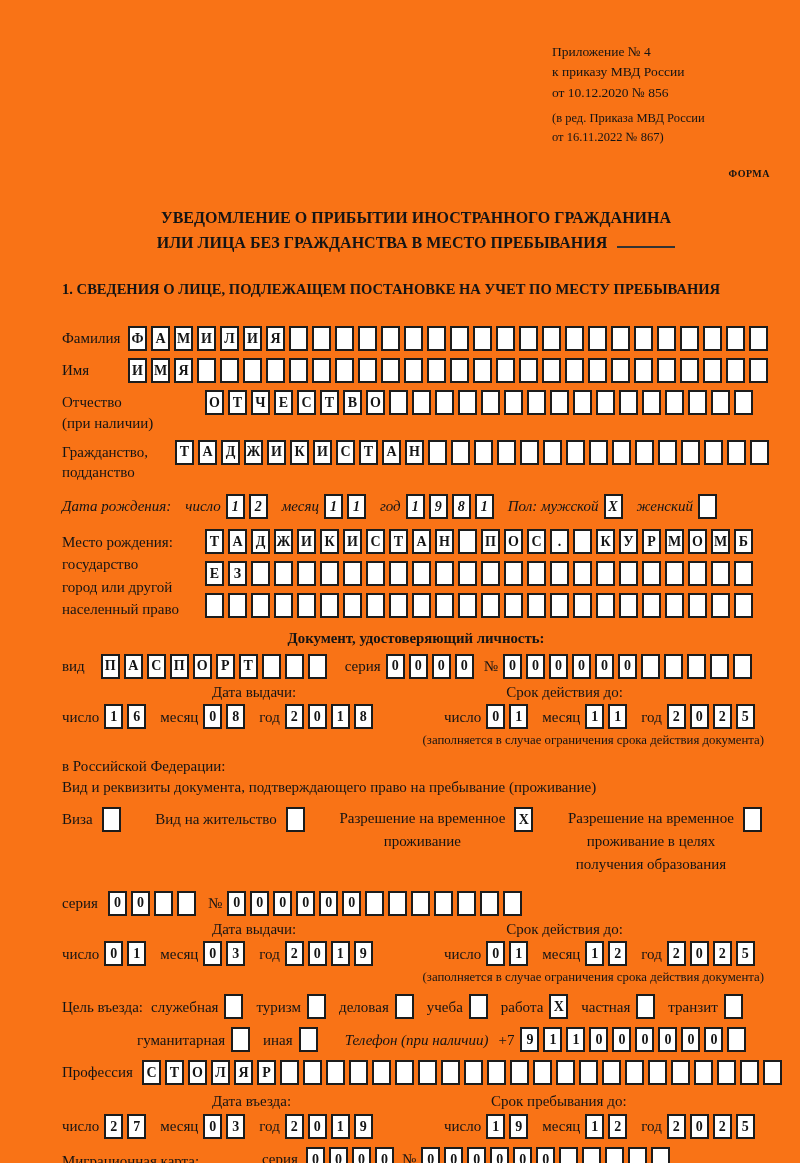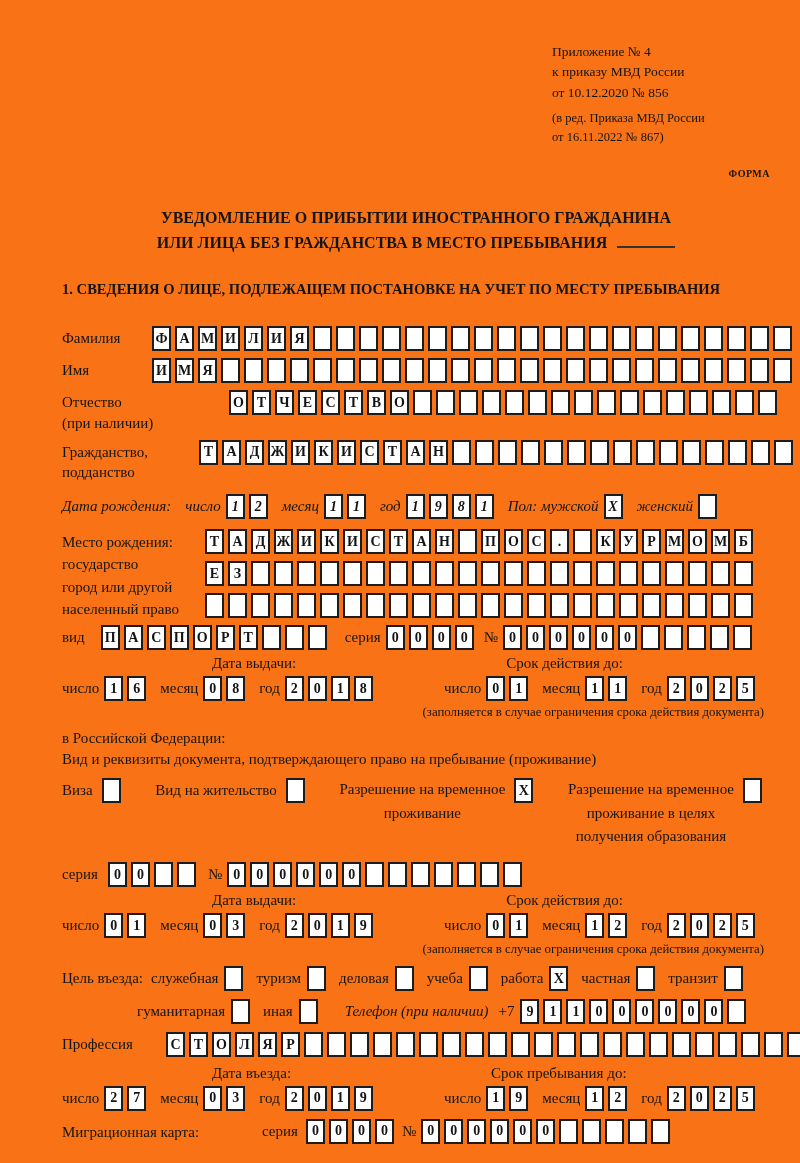--- a/index.html
+++ b/index.html
@@ -11,21 +11,21 @@
   }
   
   .boxrow{display:inline-flex;flex:none;vertical-align:middle;}
   .cb{
     display:inline-flex;flex:none;align-items:center;justify-content:center;
     width:19px;height:25px;box-sizing:border-box;border:2px solid #1c1c1c;
     margin-right:4px;background:#fff;font-size:14px;font-weight:bold;
     font-family:"Liberation Serif",serif;
   }
   
-  .frow{display:flex;align-items:flex-start;margin-bottom:7px;gap:24px;}
+  .frow{display:flex;align-items:flex-start;margin-bottom:7px;}
   .flabel{flex:none;padding-top:3px;}
   .lw63{width:66px;} .lw140{width:143px;} .lw110{width:113px;}
   .sub{margin-top:2px;}
   
   .top{display:flex;justify-content:flex-end;}
   .annex{width:218px;font-size:13.5px;line-height:1.5;}
   .amend{font-size:12.5px;}
   .amend-first{margin-top:6px;}
   .forma{text-align:right;font-weight:bold;font-size:10px;margin-top:22px;letter-spacing:.5px;}
   .title{text-align:center;font-weight:bold;font-size:16px;margin-top:24px;line-height:1.6;}
@@ -338,20 +338,21 @@
             <span class="cb"></span>
             <span class="cb"></span>
             <span class="cb"></span>
             <span class="cb"></span>
             <span class="cb"></span>
           </span>
         </div>
     </div>
   </div>
 
+  <div class="dochead">Документ, удостоверяющий личность:</div>
 
   <div class="drow">
     <span class="dt" style="margin-right:16px;">вид</span>
     <span class="boxrow">
         <span class="cb">П</span>
         <span class="cb">А</span>
         <span class="cb">С</span>
         <span class="cb">П</span>
         <span class="cb">О</span>
         <span class="cb">Р</span>

